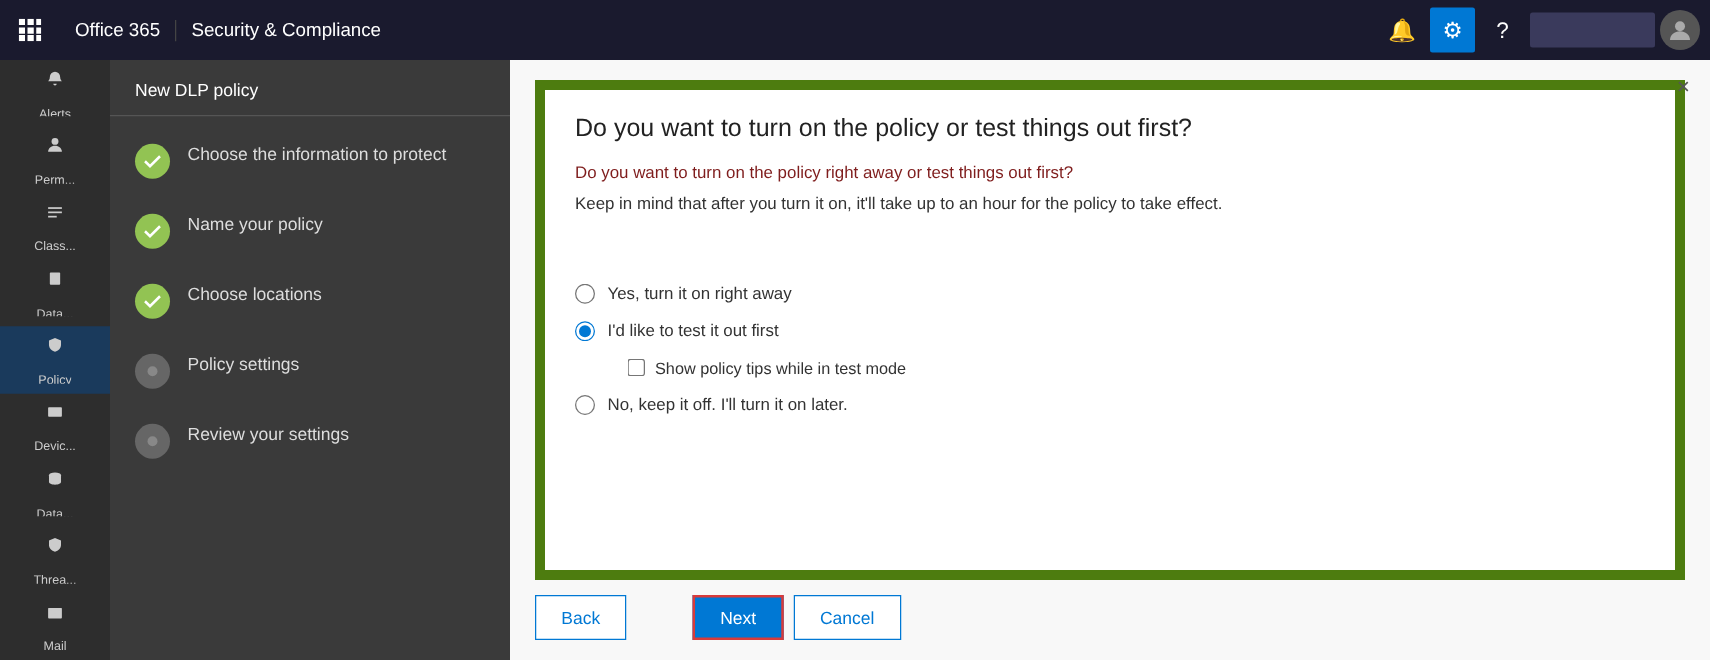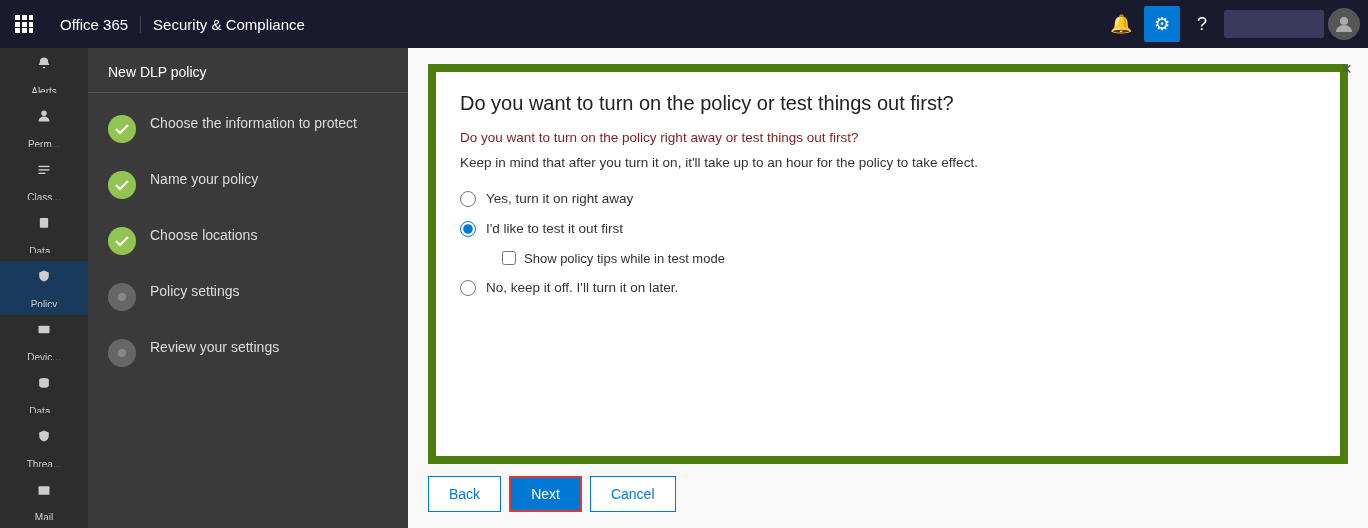--- a/index.html
+++ b/index.html
@@ -223,20 +223,21 @@
     .dialog-note {
       font-size: 13.5px;
       color: #333;
       margin-bottom: 18px;
       line-height: 1.4;
     }
     .radio-group {
       display: flex;
       flex-direction: column;
       gap: 14px;
+      margin-top: 36px;
     }
     .radio-item {
       display: flex;
       align-items: center;
       gap: 10px;
       cursor: pointer;
     }
     .radio-item input[type="radio"] {
       width: 16px;
       height: 16px;
@@ -275,20 +276,21 @@
       background: white;
       color: #0078d4;
       font-size: 14px;
       cursor: pointer;
       border-radius: 0;
     }
     .btn.primary {
       background: #0078d4;
       color: white;
       border: 2px solid #d83b3b;
+      margin-left: 45px;
     }
     .btn.cancel {
       border-color: #0078d4;
       color: #0078d4;
     }
   </style>
 </head>
 <body>
 
 <div class="topbar">

